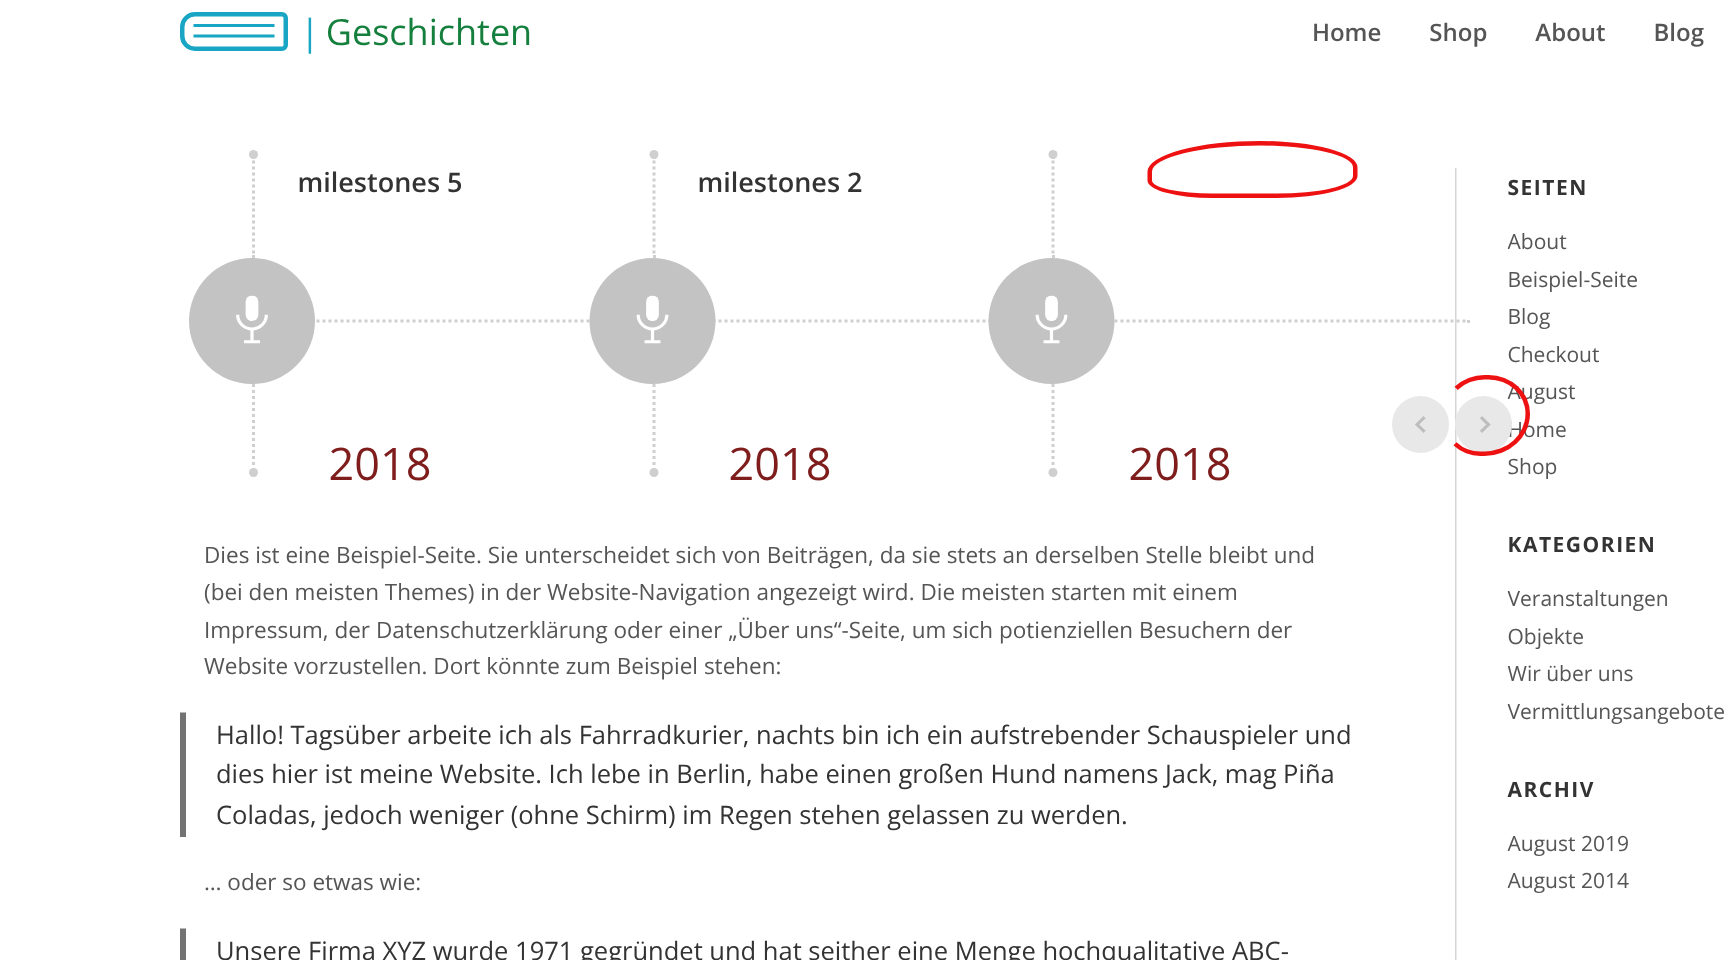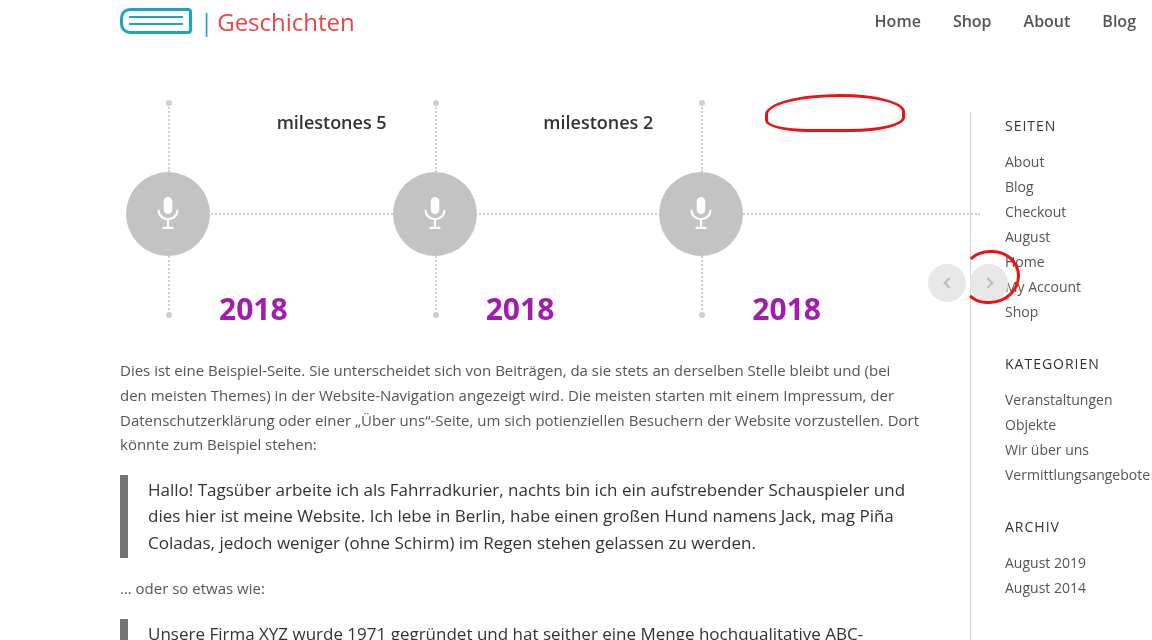--- a/index.html
+++ b/index.html
@@ -39,21 +39,21 @@
     border-top: 2px solid #18a6c4;
   }
   .brand-icon::before { top: 5px; }
   .brand-icon::after  { top: 12px; }
   .brand-sep {
     color: #18a6c4;
     font-size: 24px;
     margin: 0 4px 0 0;
   }
   .brand-text {
-    color: #ef4444;
+    color: #15803d;
     font-size: 24px;
     font-weight: 400;
   }
   .nav {
     display: flex;
   }
   .nav-item {
     font-size: 16px;
     font-weight: 600;
     color: #555;
@@ -93,21 +93,20 @@
   .milestone {
     position: relative;
     width: 280px;
     text-align: center;
   }
   .ms-title {
     font-size: 18px;
     font-weight: 600;
     color: #333;
     margin-top: -2px;
-    text-align: right;
   }
   .ms-stem-top {
     position: absolute;
     left: 48px;
     top: -8px;
     height: 68px;
     border-left: 2px dotted #cfcfcf;
   }
   .ms-stem-top::before {
     content: "";
@@ -146,22 +145,22 @@
     width: 6px; height: 6px;
     border-radius: 50%;
     background: #cfcfcf;
   }
   .ms-year {
     position: absolute;
     top: 176px;
     left: 0;
     width: 100%;
     font-size: 30px;
-    font-weight: 700;
-    color: #a21caf;
+    font-weight: 400;
+    color: #7f1d1d;
   }
   .carousel-controls {
     position: absolute;
     top: 152px;
     right: -88px;
     display: flex;
     gap: 4px;
   }
   .car-btn {
     width: 38px; height: 38px;
@@ -187,33 +186,33 @@
     pointer-events: none;
   }
   .anno-title { top: -18px; left: 645px; width: 140px; height: 38px; border-radius: 70% 60% 50% 40%;}
   .anno-next  { top: 138px; right: -100px; width: 58px; height: 54px; border-left-color: transparent; border-radius: 50% 50% 55% 45%;}
   
   .body-text {
     font-size: 15px;
     line-height: 1.65;
     color: #555;
   }
-  .body-text p { margin: 0 0 18px; }
+  .body-text p { margin: 0 16px 18px; }
   blockquote {
-    border-left: 8px solid #737373;
+    border-left: 4px solid #737373;
     margin: 0 0 18px;
     padding: 2px 0 2px 20px;
     font-size: 17px;
     color: #333;
     line-height: 1.55;
   }
   
   .sb-heading {
     font-size: 14px;
-    font-weight: 400;
+    font-weight: 700;
     letter-spacing: 1px;
     color: #333;
     margin: 0 0 14px;
   }
   .sb-list {
     list-style: none;
     margin: 0 0 30px;
     padding: 0;
   }
   .sb-list li {
@@ -305,25 +304,25 @@
       <blockquote>Hallo! Tagsüber arbeite ich als Fahrradkurier, nachts bin ich ein aufstrebender Schauspieler und dies hier ist meine Website. Ich lebe in Berlin, habe einen großen Hund namens Jack, mag Piña Coladas, jedoch weniger (ohne Schirm) im Regen stehen gelassen zu werden.</blockquote>
       <p>… oder so etwas wie:</p>
       <blockquote>Unsere Firma XYZ wurde 1971 gegründet und hat seither eine Menge hochqualitative ABC-</blockquote>
     </div>
   </div>
 
   <aside class="sidebar">
     <h4 class="sb-heading">SEITEN</h4>
     <ul class="sb-list">
       <li>About</li>
+      <li>Beispiel-Seite</li>
       <li>Blog</li>
       <li>Checkout</li>
       <li>August</li>
       <li>Home</li>
-      <li>My Account</li>
       <li>Shop</li>
     </ul>
 
     <h4 class="sb-heading">KATEGORIEN</h4>
     <ul class="sb-list">
       <li>Veranstaltungen</li>
       <li>Objekte</li>
       <li>Wir über uns</li>
       <li>Vermittlungsangebote</li>
     </ul>

